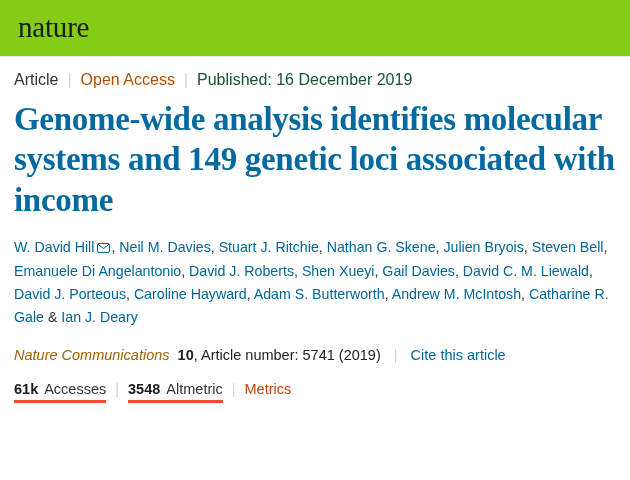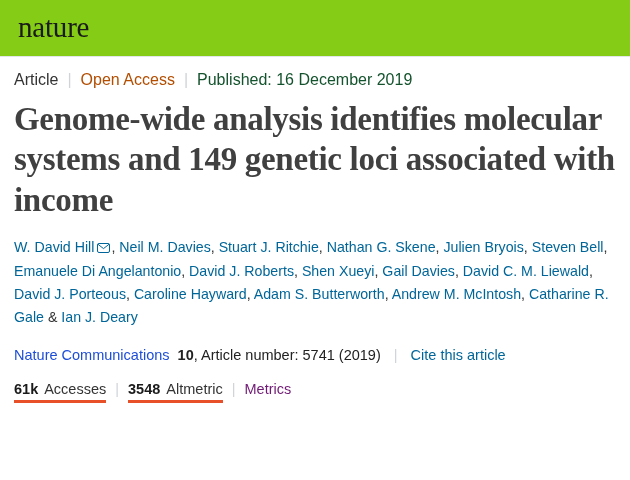--- a/index.html
+++ b/index.html
@@ -58,21 +58,21 @@
     color: #b34d00;
   }
   .meta .pubdate { color: #14532d; }
 
   
   .title {
     font-family: "Liberation Serif", serif;
     font-weight: bold;
     font-size: 33px;
     line-height: 1.22;
-    color: #404040;
+    color: #0369a1;
     margin: 10px 14px 0 14px;
     letter-spacing: -0.3px;
   }
 
   
   .authors {
     margin: 16px 14px 0 14px;
     font-size: 14.2px;
     line-height: 1.62;
     color: #006699;
@@ -90,21 +90,22 @@
     margin: 0 1px 0 3px;
   }
 
   
   .citation {
     margin: 18px 14px 0 14px;
     font-size: 14.5px;
     color: #222222;
   }
   .citation .journal {
-    color: #1d4ed8;
+    font-style: italic;
+    color: #a16207;
   }
   .citation .vol {
     font-weight: bold;
   }
   .citation .sep {
     color: #cfd4d8;
     margin: 0 9px;
     font-weight: 300;
   }
   .citation .cite-link {
@@ -133,21 +134,21 @@
   }
   .metric-label {
     color: #333333;
   }
   .metrics .sep {
     color: #cfd4d8;
     margin: 0 9px 3px 9px;
     font-weight: 300;
   }
   .metrics-link {
-    color: #701a75;
+    color: #c2410c;
     padding-bottom: 3px;
     cursor: pointer;
   }
 </style>
 </head>
 <body>
 
 <div class="page">
 
   <div class="masthead">

